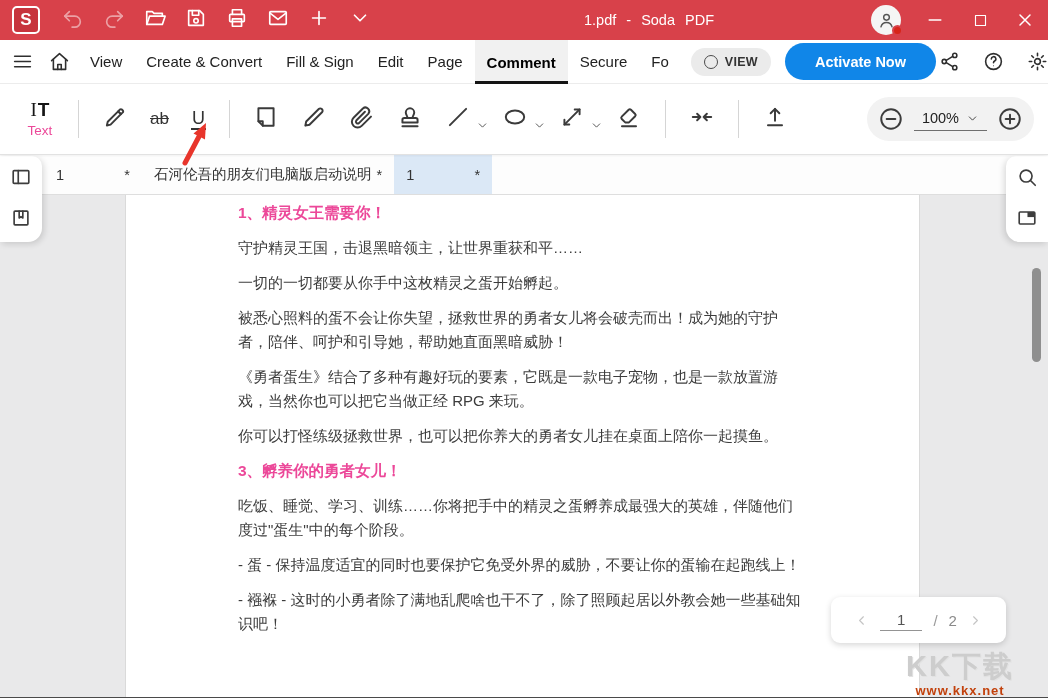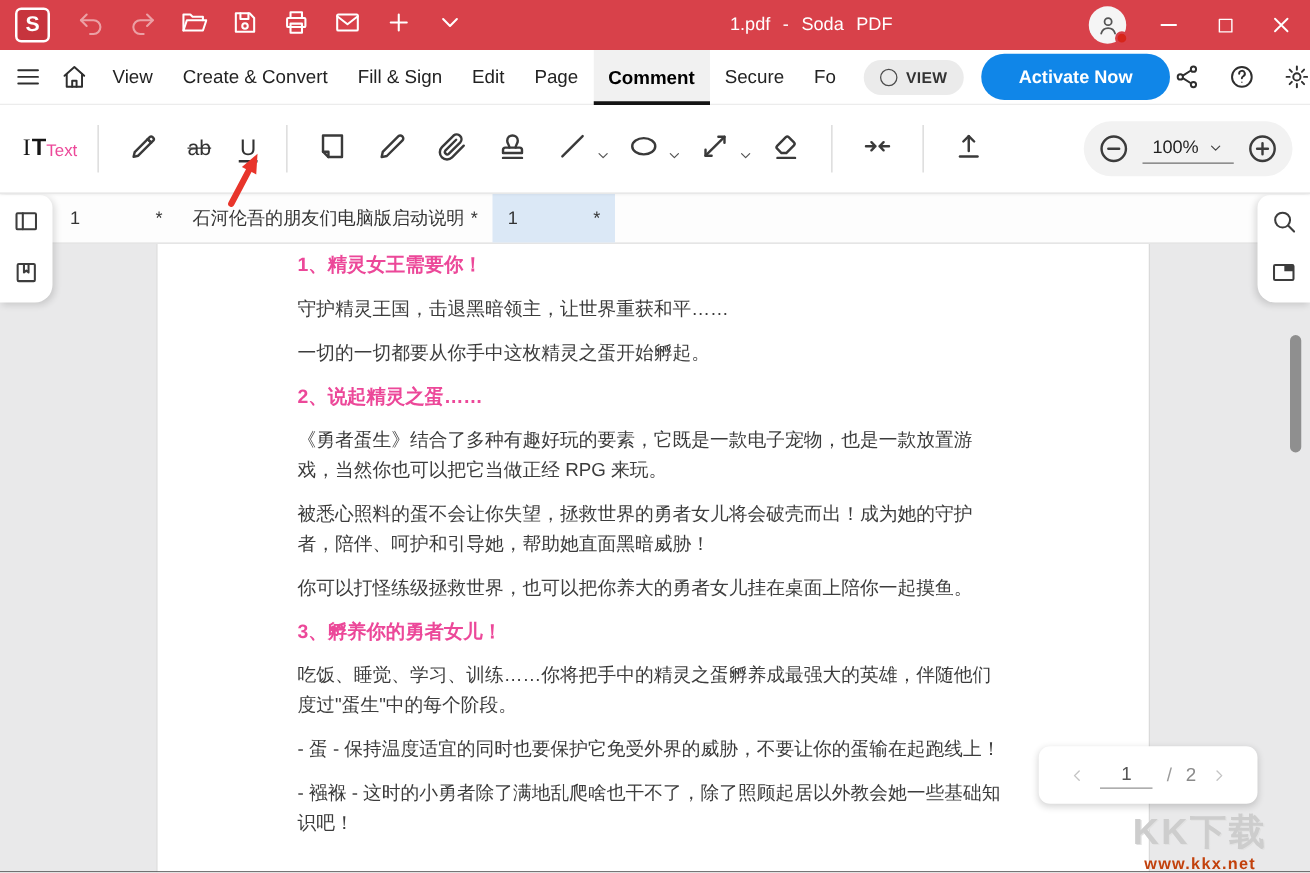--- a/index.html
+++ b/index.html
@@ -34,21 +34,21 @@
   .menu-item.active { font-weight:700; background:#f1f1f1; border-bottom:3px solid #141414; padding-top:5px; color:#000; }
   .overflow-chevron { width:18px; height:18px; color:#333; display:flex; align-items:center; margin-left:2px; cursor:pointer; }
   .view-pill { margin-left:8px; height:28px; background:#ebebeb; border-radius:15px; display:flex; align-items:center; gap:7px; padding:0 13px; cursor:pointer; }
   .view-ring { width:14px; height:14px; border:1.6px solid #4c4c4c; border-radius:50%; }
   .view-label { font-size:12.5px; font-weight:600; color:#333; letter-spacing:.3px; }
   .activate-btn { margin-left:14px; height:37px; padding:0 30px; background:#1086e8; color:#ffffff; font-weight:700; font-size:14.5px; border:none; border-radius:19px; display:flex; align-items:center; cursor:pointer; white-space:nowrap; }
   .mb-right { margin-left:auto; display:flex; align-items:center; gap:18px; }
 
   
   .toolbar { position:absolute; top:84px; left:0; right:0; height:71px; background:#fff; display:flex; align-items:center; padding:0 14px; border-bottom:1px solid #e2e2e2; box-shadow:0 1px 2px rgba(0,0,0,.05); z-index:13; }
-  .text-tool { display:flex; align-items:center; justify-content:center; width:52px; color:#161616; cursor:pointer; }
+  .text-tool { display:flex; flex-direction:column; align-items:center; justify-content:center; width:52px; color:#161616; cursor:pointer; }
   .tt-glyph { font-size:19px; line-height:20px; }
   .tt-i { font-family:"Liberation Serif","DejaVu Serif",serif; font-weight:400; margin-right:1px; }
   .tt-t { font-weight:800; }
   .tt-label { font-size:13.5px; margin-top:3px; color:#ec4899; }
   .t-sep { width:1px; height:38px; background:#d5d5d5; margin:0 12px; flex:none; }
   .t-group { display:flex; align-items:center; }
   .t-btn { height:34px; display:flex; align-items:center; justify-content:center; color:#3a3a3a; margin:0 11px; cursor:pointer; }
   .t-btn svg { width:26px; height:26px; }
   .glyph-strike { font-size:17px; color:#333; text-decoration:line-through; font-weight:500; }
   .glyph-under { font-size:18px; color:#333; border-bottom:2px solid #333; line-height:19px; padding:0 1px; }
@@ -439,23 +439,22 @@
         </span>
       </div>
   </div>
 
   <div class="doc-area">
     <div class="page">
       <div class="content" id="doc-blocks">
           <h3>1、精灵女王需要你！</h3>
           <p>守护精灵王国，击退黑暗领主，让世界重获和平……</p>
           <p>一切的一切都要从你手中这枚精灵之蛋开始孵起。</p>
-          <h3>2、说起精灵之蛋……</h3>
+          <p>被悉心照料的蛋不会让你失望，拯救世界的勇者女儿将会破壳而出！成为她的守护者，陪伴、呵护和引导她，帮助她直面黑暗威胁！</p>
           <p>《勇者蛋生》结合了多种有趣好玩的要素，它既是一款电子宠物，也是一款放置游戏，当然你也可以把它当做正经 RPG 来玩。</p>
-          <p>被悉心照料的蛋不会让你失望，拯救世界的勇者女儿将会破壳而出！成为她的守护者，陪伴、呵护和引导她，帮助她直面黑暗威胁！</p>
           <p>你可以打怪练级拯救世界，也可以把你养大的勇者女儿挂在桌面上陪你一起摸鱼。</p>
           <h3>3、孵养你的勇者女儿！</h3>
           <p>吃饭、睡觉、学习、训练……你将把手中的精灵之蛋孵养成最强大的英雄，伴随他们度过"蛋生"中的每个阶段。</p>
           <p>- 蛋 - 保持温度适宜的同时也要保护它免受外界的威胁，不要让你的蛋输在起跑线上！</p>
           <p>- 襁褓 - 这时的小勇者除了满地乱爬啥也干不了，除了照顾起居以外教会她一些基础知识吧！</p>
         </div>
     </div>
     <div class="scroll-thumb"></div>
 
     <div class="pagenav">

